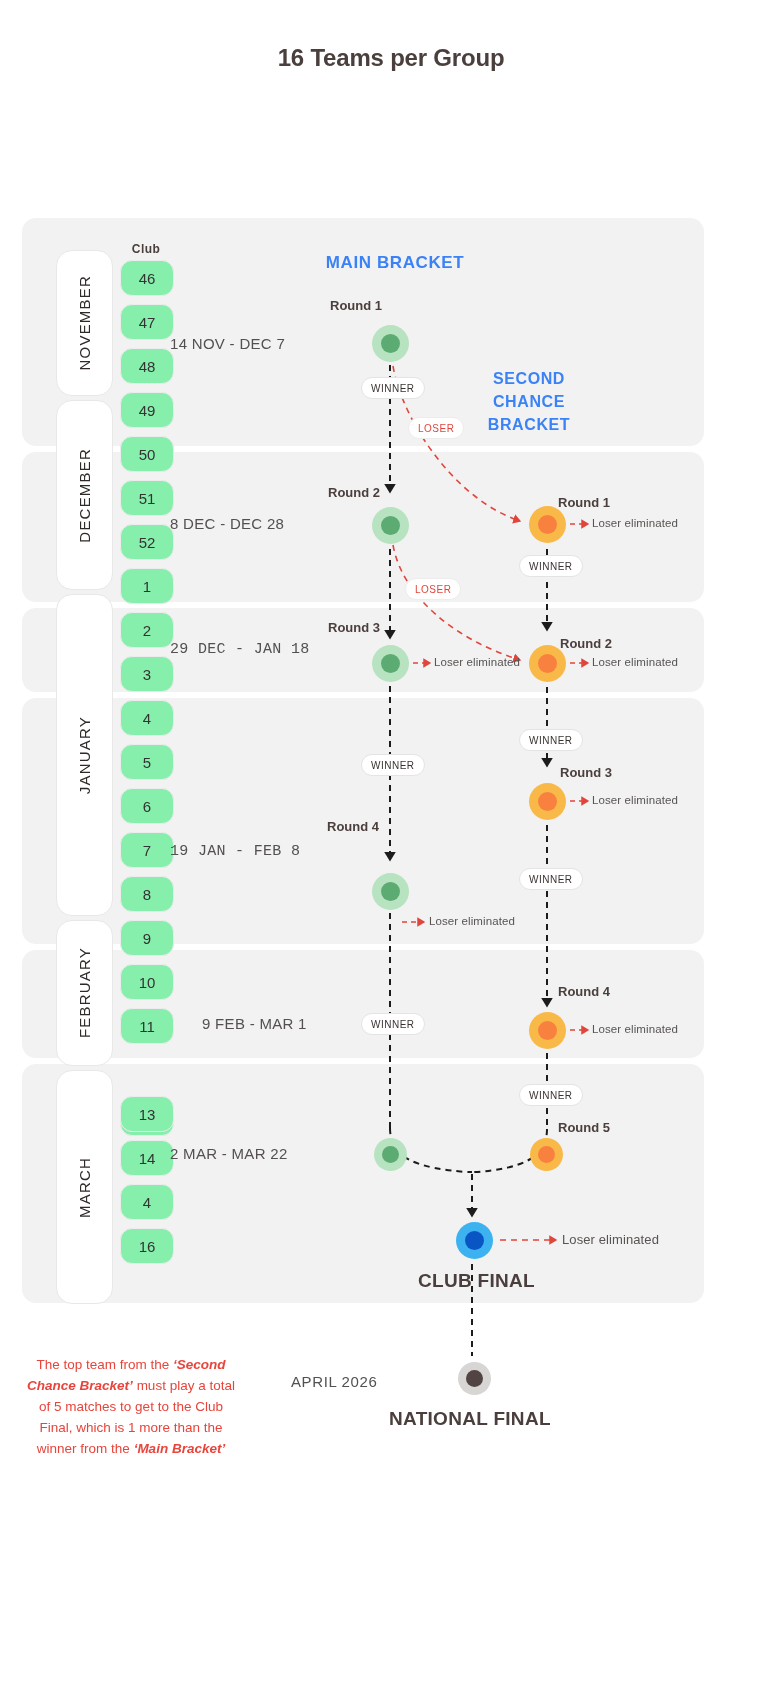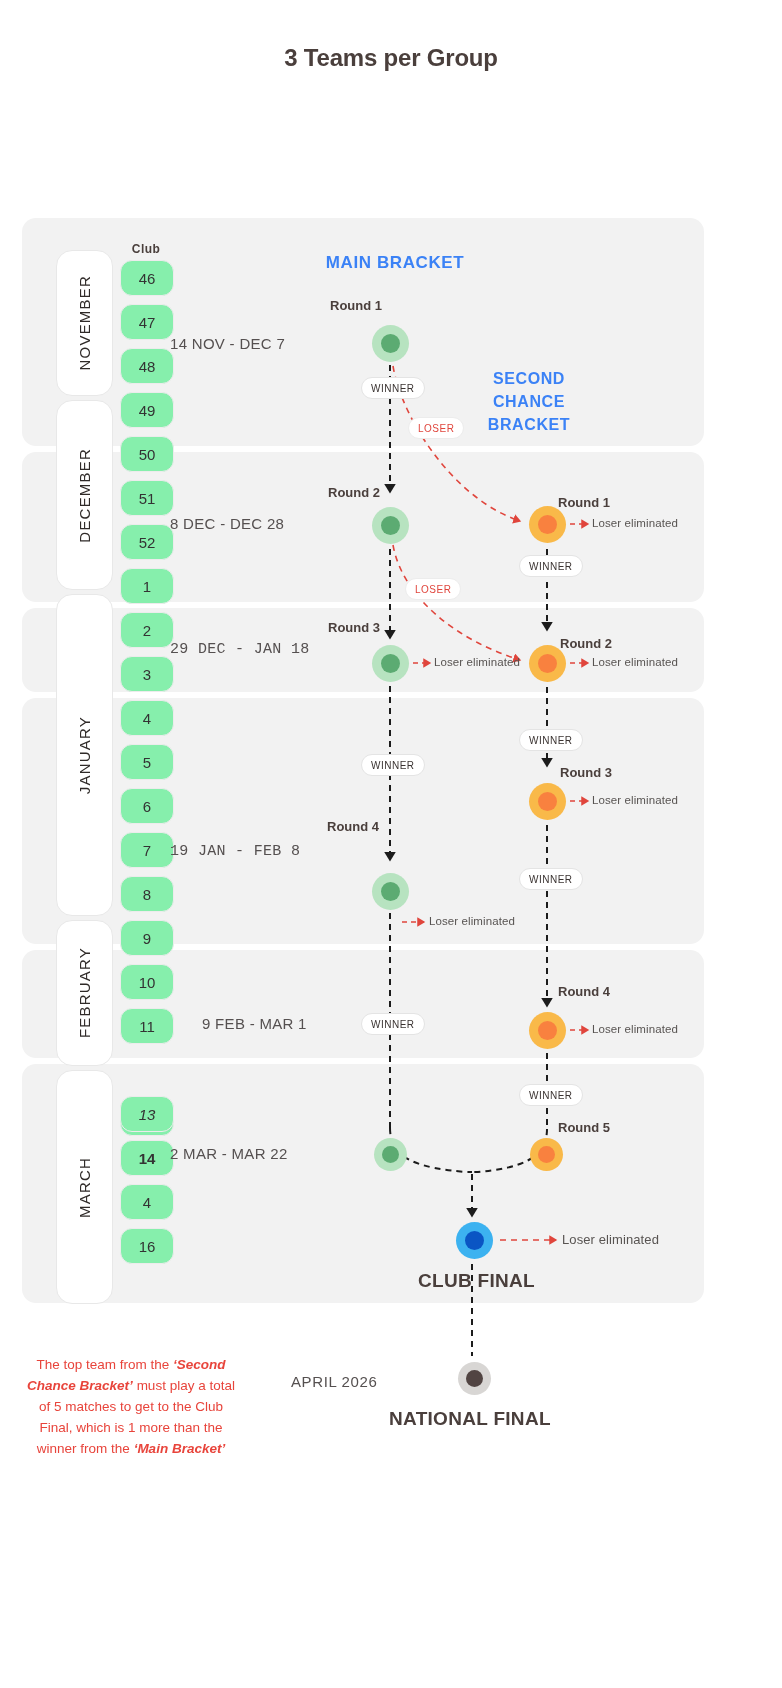--- a/index.html
+++ b/index.html
@@ -76,21 +76,21 @@
   .footnote i{font-style:italic;font-weight:bold;}
 
   .april{position:absolute;font-size:15px;color:#555050;letter-spacing:.6px;white-space:nowrap;}
 
   svg.wires{position:absolute;left:0;top:0;width:782px;height:1688px;pointer-events:none;}
 </style>
 </head>
 <body>
 
 <div class="title-block">
-  <div class="title-2">3 Teams per Group</div>
+  <div class="title-2">16 Teams per Group</div>
 </div>
 
 <div class="board">
   <div class="band b0"></div>
   <div class="band b1"></div>
   <div class="band b2"></div>
   <div class="band b3"></div>
   <div class="band b4"></div>
   <div class="band b5"></div>
 
@@ -123,22 +123,22 @@
   <div class="week" style="top:438px;">3</div>
   <div class="week" style="top:482px;">4</div>
   <div class="week" style="top:526px;">5</div>
   <div class="week" style="top:570px;">6</div>
   <div class="week" style="top:614px;">7</div>
   <div class="week" style="top:658px;">8</div>
   <div class="week" style="top:702px;">9</div>
   <div class="week" style="top:746px;">10</div>
   <div class="week" style="top:790px;">11</div>
   <div class="week" style="top:882px;">12</div>
-  <div class="week" style="top:878px;font-style:italic;">13</div>
-  <div class="week" style="top:922px;font-weight:bold;">14</div>
+  <div class="week" style="top:878px;">13</div>
+  <div class="week" style="top:922px;">14</div>
   <div class="week" style="top:966px;">4</div>
   <div class="week" style="top:1010px;">16</div>
 
   <div class="period" style="left:148px;top:117px;">14 NOV - DEC 7</div>
   <div class="period" style="left:148px;top:297px;">8 DEC - DEC 28</div>
   <div class="period" style="left:148px;top:423px;font-family:Liberation Mono, monospace;">29 DEC - JAN 18</div>
   <div class="period" style="left:148px;top:625px;font-family:Liberation Mono, monospace;">19 JAN - FEB 8</div>
   <div class="period" style="left:148px;top:797px;margin-left:32px;">9 FEB - MAR 1</div>
   <div class="period" style="left:148px;top:927px;">2 MAR - MAR 22</div>
 </div>

